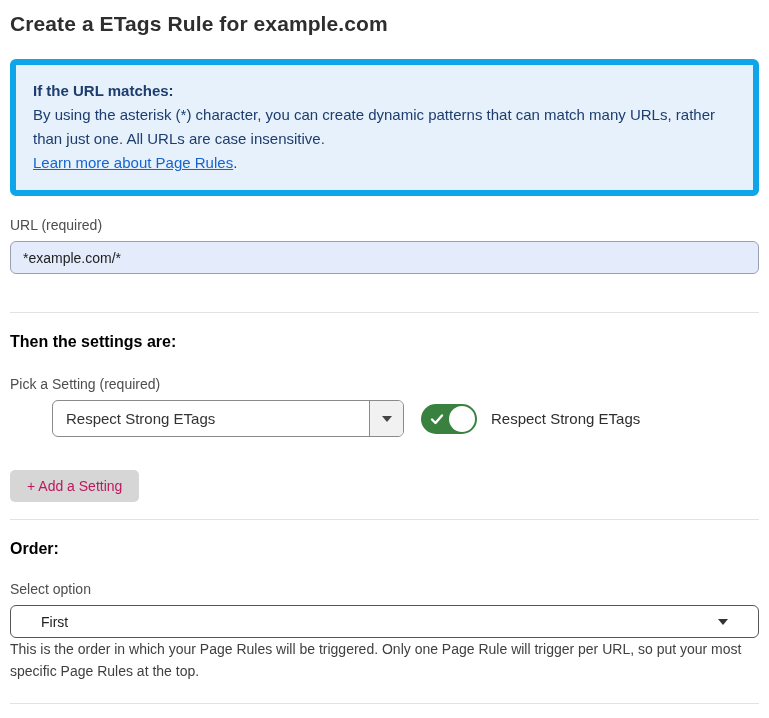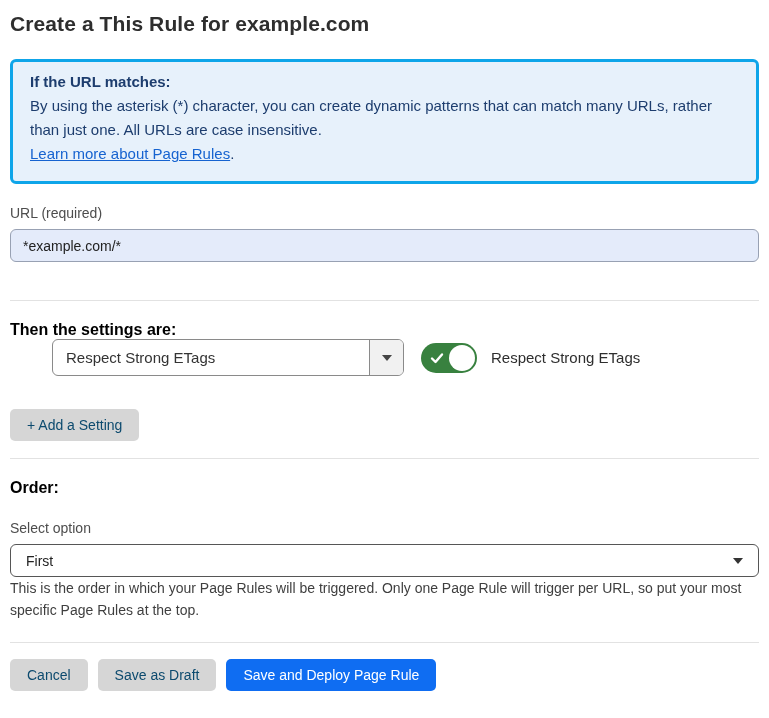--- a/index.html
+++ b/index.html
@@ -16,23 +16,23 @@
     font-size: 21px;
     font-weight: bold;
     color: #2e2e2e;
     letter-spacing: 0.1px;
     margin-bottom: 23px;
   }
 
   
   .info-box {
     background: #e7f1fb;
-    border: 3px solid #0ea5e9;
-    border-radius: 6px;
-    padding: 8px 17px 15px 17px;
+    border: 6px solid #0ea5e9;
+    border-radius: 6px;
+    padding: 14px 17px 15px 17px;
     color: #1d3d6e;
     font-size: 15px;
     line-height: 24px;
     margin-bottom: 21px;
   }
   .info-box .info-heading { font-weight: bold; }
   .info-box a.info-link {
     color: #1663d0;
     text-decoration: underline;
     cursor: pointer;
@@ -153,36 +153,36 @@
     align-items: center;
     justify-content: center;
     height: 32px;
     border: none;
     border-radius: 5px;
     font-family: "Liberation Sans", sans-serif;
     font-size: 14px;
     cursor: pointer;
     padding: 0 17px;
   }
-  .btn-gray { background: #d6d6d6; color: #0c4a6e; }
+  .btn-gray { background: #d6d6d6; color: #be185d; }
   .btn-blue { background: #0f6df2; color: #ffffff; }
 
   .add-setting-btn { margin-top: 33px; }
 
   .order-label { margin-top: 23px; }
 
   .order-select {
     display: flex;
     align-items: center;
     width: 749px;
     height: 33px;
     border: 1px solid #565656;
     border-radius: 6px;
     background: #ffffff;
-    padding: 0 15px;
+    padding: 0 30px;
     cursor: pointer;
   }
   .order-select .select-value {
     flex: 1;
     font-size: 14px;
     color: #222222;
   }
   .order-select .tri-down {
     border-left-width: 5px;
     border-right-width: 5px;
@@ -202,35 +202,36 @@
     display: flex;
     align-items: center;
   }
   .footer-actions .btn + .btn { margin-left: 10px; }
 </style>
 </head>
 <body>
 
 <div class="container">
 
-  <div class="page-title">Create a This Rule for example.com</div>
+  <div class="page-title">Create a ETags Rule for example.com</div>
 
   <div class="info-box">
     <div class="info-heading">If the URL matches:</div>
     <div><span>By using the asterisk (*) character, you can create dynamic patterns that can match many URLs, rather than just one. All URLs are case insensitive.</span></div>
     <div><a class="info-link">Learn more about Page Rules</a><span>.</span></div>
   </div>
 
   <div class="field-label">URL (required)</div>
   <input class="url-input" type="text" value="*example.com/*" style="">
 
   <hr class="divider divider-1">
 
   <div class="section-heading">Then the settings are:</div>
 
+  <div class="field-label pick-label">Pick a Setting (required)</div>
 
   <div class="setting-row">
     <div class="setting-select">
       <div class="select-value">Respect Strong ETags</div>
       <div class="select-arrow-seg">
         <span class="tri-down"></span>
       </div>
     </div>
 
     <div class="toggle">

